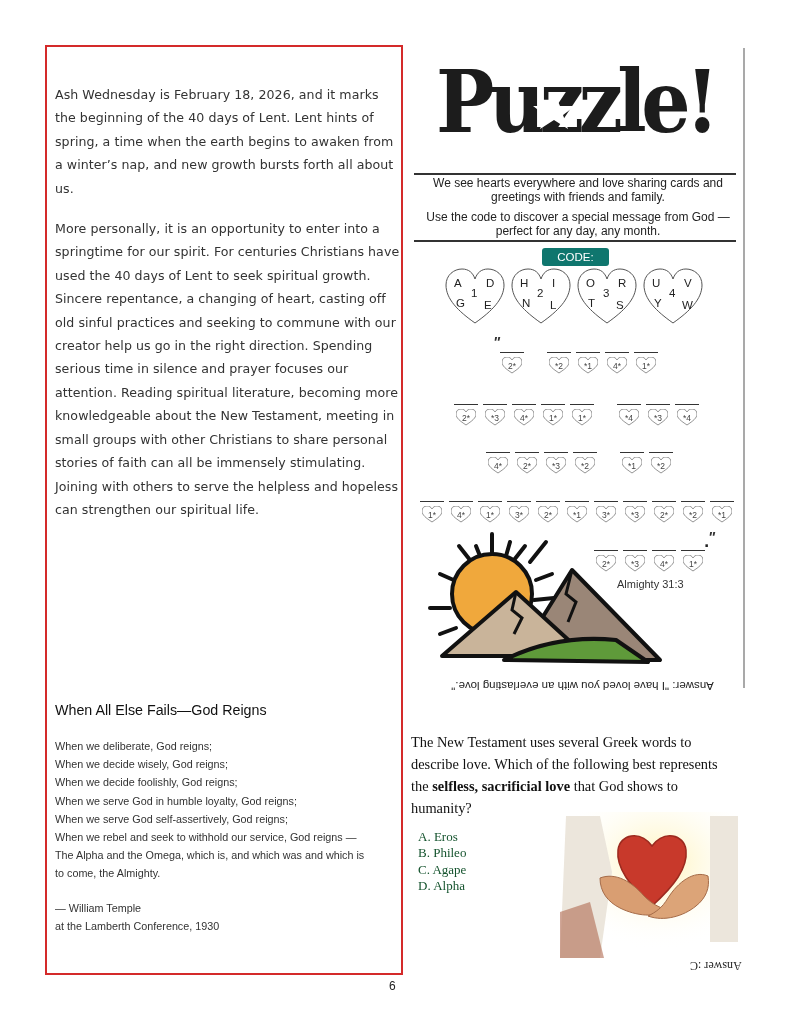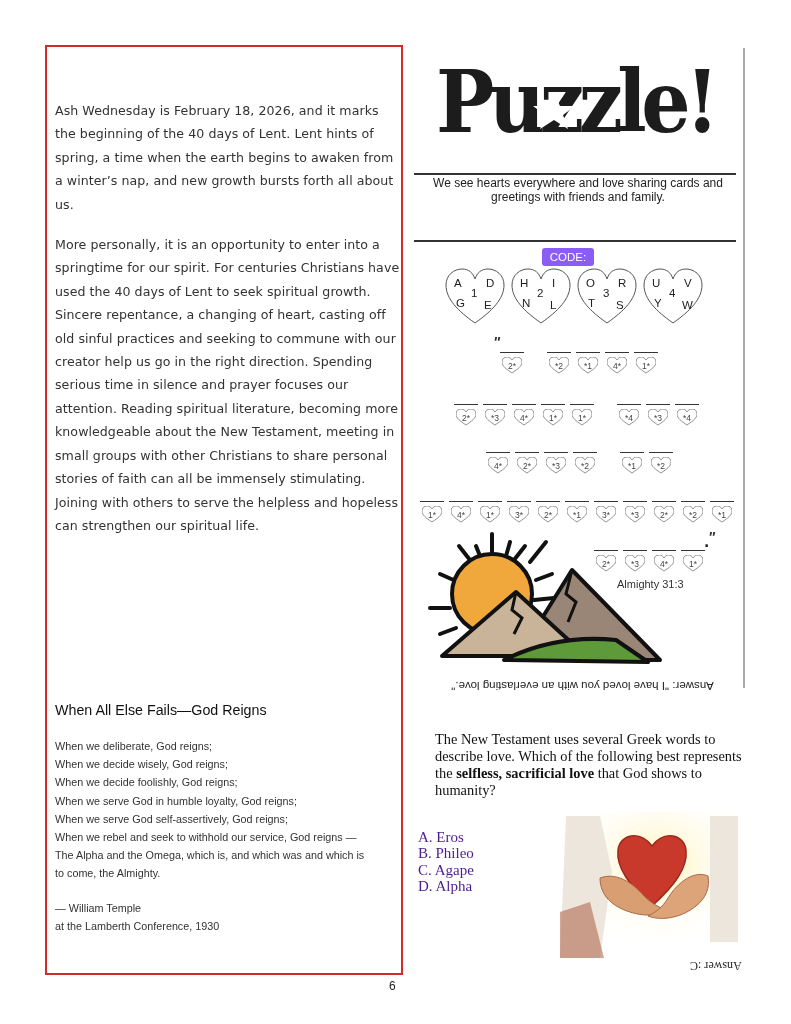--- a/index.html
+++ b/index.html
@@ -9,21 +9,21 @@
   .left-box {
     position: absolute; left: 45px; top: 45px; width: 358px; height: 930px;
     border: 2px solid #d42a2a; box-sizing: border-box;
   }
   .article-title {
     position: absolute; left: 8px; top: 10px;
     font-family: "DejaVu Serif", serif; font-weight: bold; font-size: 17.5px;
     font-variant: small-caps; letter-spacing: 0.6px; color: #111;
     text-shadow: 1px 1px 0 #999;
   }
-  .article-body { position: absolute; left: 8px; top: 52px; width: 348px; }
+  .article-body { position: absolute; left: 8px; top: 36px; width: 348px; }
   .article-body p {
     margin: 0 0 17px 0; font-family: "DejaVu Sans", sans-serif; font-size: 12.6px;
     line-height: 23.4px; color: #333; letter-spacing: 0.05px;
   }
   .poem {
     position: absolute; left: 8px; top: 654px; width: 348px;
     font-family: "Liberation Sans", sans-serif;
   }
   .poem-title { font-family: "Liberation Sans", sans-serif; font-size: 15.5px; color: #111; margin: 0 0 18px 0; transform: scaleX(0.92); transform-origin: left; white-space: nowrap; }
   .poem-line { font-size: 11.6px; line-height: 18.2px; color: #333; white-space: nowrap; transform: scaleX(0.93); transform-origin: left; }
@@ -41,21 +41,21 @@
   }
 
   .rule { position: absolute; height: 1.5px; background: #333; }
   .intro {
     position: absolute; left: 420px; top: 176px; width: 316px; text-align: center;
     font-family: "Liberation Sans", sans-serif; font-size: 12px; line-height: 14px; color: #222;
   }
   .intro p { margin: 0 0 6px 0; }
 
   .code-label {
-    position: absolute; left: 542px; top: 248px; width: 52px; height: 18px; background: #8b5cf6;
+    position: absolute; left: 542px; top: 248px; width: 67px; height: 18px; background: #0f766e;
     color: #fff; border-radius: 3px; font-family: "Liberation Sans", sans-serif; font-size: 11.5px;
     text-align: center; line-height: 18px;
   }
 
   .code-hearts { position: absolute; left: 444px; top: 267px; width: 262px; height: 60px; }
   .code-heart { position: absolute; top: 0; width: 62px; height: 58px; }
   .code-heart svg { position: absolute; left: 0; top: 0; }
   .code-heart span { position: absolute; font-family: "Liberation Sans", sans-serif; font-size: 11.5px; color: #222; }
 
   .puzzle-rows { position: absolute; left: 0; top: 0; }
@@ -73,24 +73,24 @@
   .sun-mountains { position: absolute; left: 426px; top: 530px; width: 242px; height: 136px; }
 
   .answer-upside {
     position: absolute; left: 430px; top: 680px; width: 305px; text-align: center;
     font-family: "Liberation Sans", sans-serif; font-size: 11.5px; color: #222;
     transform: rotate(180deg);
   }
 
   .quiz {
     position: absolute; left: 411px; top: 731px; width: 320px;
-    font-family: "Liberation Serif", serif; font-size: 14.4px; line-height: 17px; color: #111; margin-left: 24px;
+    font-family: "Liberation Serif", serif; font-size: 14.4px; line-height: 22px; color: #111;
   }
   .quiz b { font-weight: bold; }
-  .options { position: absolute; left: 418px; top: 829px; font-family: "Liberation Serif", serif; font-size: 15px; line-height: 16.4px; color: #4c1d95; }
+  .options { position: absolute; left: 418px; top: 829px; font-family: "Liberation Serif", serif; font-size: 13px; line-height: 16.4px; color: #14532d; }
 
   .jesus-heart { position: absolute; left: 560px; top: 812px; width: 178px; height: 146px; }
   .answer-c {
     position: absolute; left: 690px; top: 958px; font-family: "Liberation Serif", serif; font-size: 12px; color: #222;
     transform: rotate(180deg);
   }
 </style>
 </head>
 <body>
 
@@ -120,20 +120,21 @@
 <div class="vert-rule"></div>
 
 <svg class="puzzle-logo" viewBox="0 0 280 96">
   <text x="0" y="80" font-family="DejaVu Serif, serif" font-weight="bold" font-size="86" fill="#1c1c1c" letter-spacing="-6" textLength="278" lengthAdjust="spacingAndGlyphs">Puzzle!</text>
   <polygon points="118,40 124,54 139,54 127,63 132,77 118,68 104,77 109,63 97,54 112,54" fill="#ffffff"></polygon>
 </svg>
 
 <div class="rule" style="left:414px; top:173px; width:322px;"></div>
 <div class="intro">
   <p>We see hearts everywhere and love sharing cards and greetings with friends and family.</p>
+  <p>Use the code to discover a special message from God — perfect for any day, any month.</p>
 </div>
 <div class="rule" style="left:414px; top:240px; width:322px;"></div>
 
 <div class="code-label">CODE:</div>
 
 <div class="code-hearts" id="code-hearts">
     <div class="code-heart" style="left: 0px;">
       <svg width="62" height="58" viewBox="0 0 62 58">
         <path d="M31,56 C14,44 2,32 2,18 C2,8 10,2 18,2 C25,2 29,6 31,12 C33,6 37,2 44,2 C52,2 60,8 60,18 C60,32 48,44 31,56 Z" fill="#fff" stroke="#555" stroke-width="1"></path>
       </svg>

